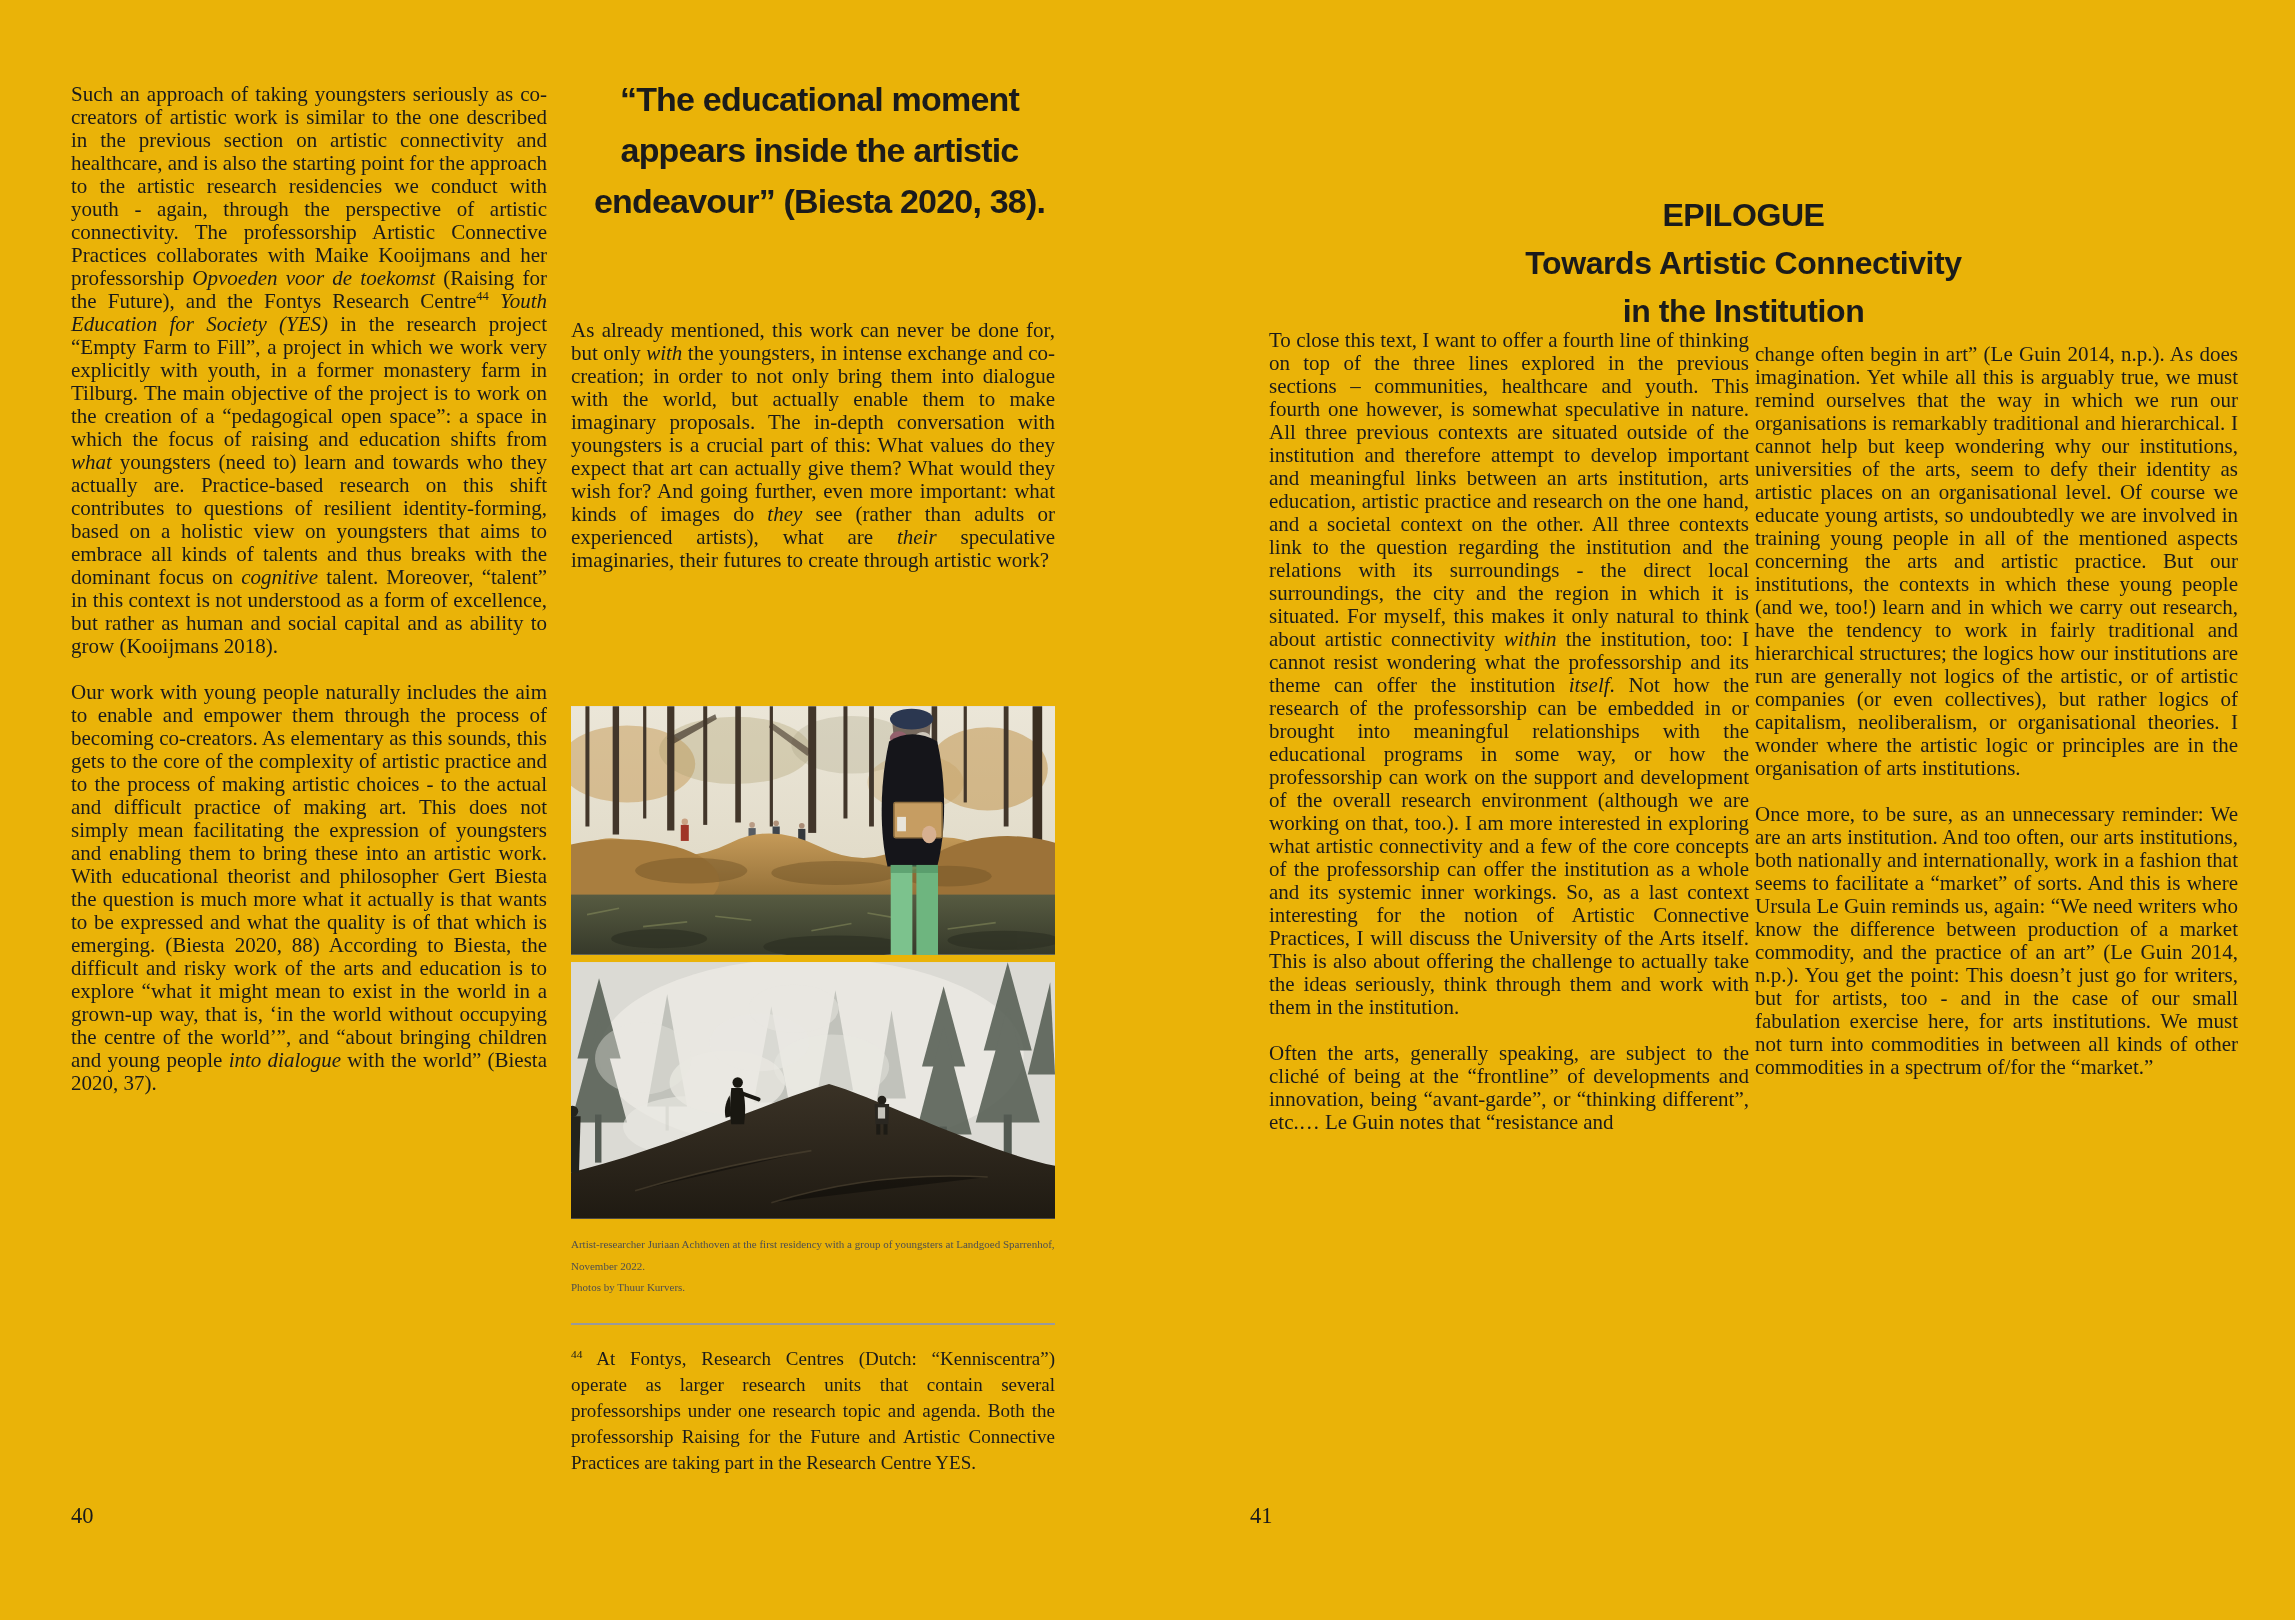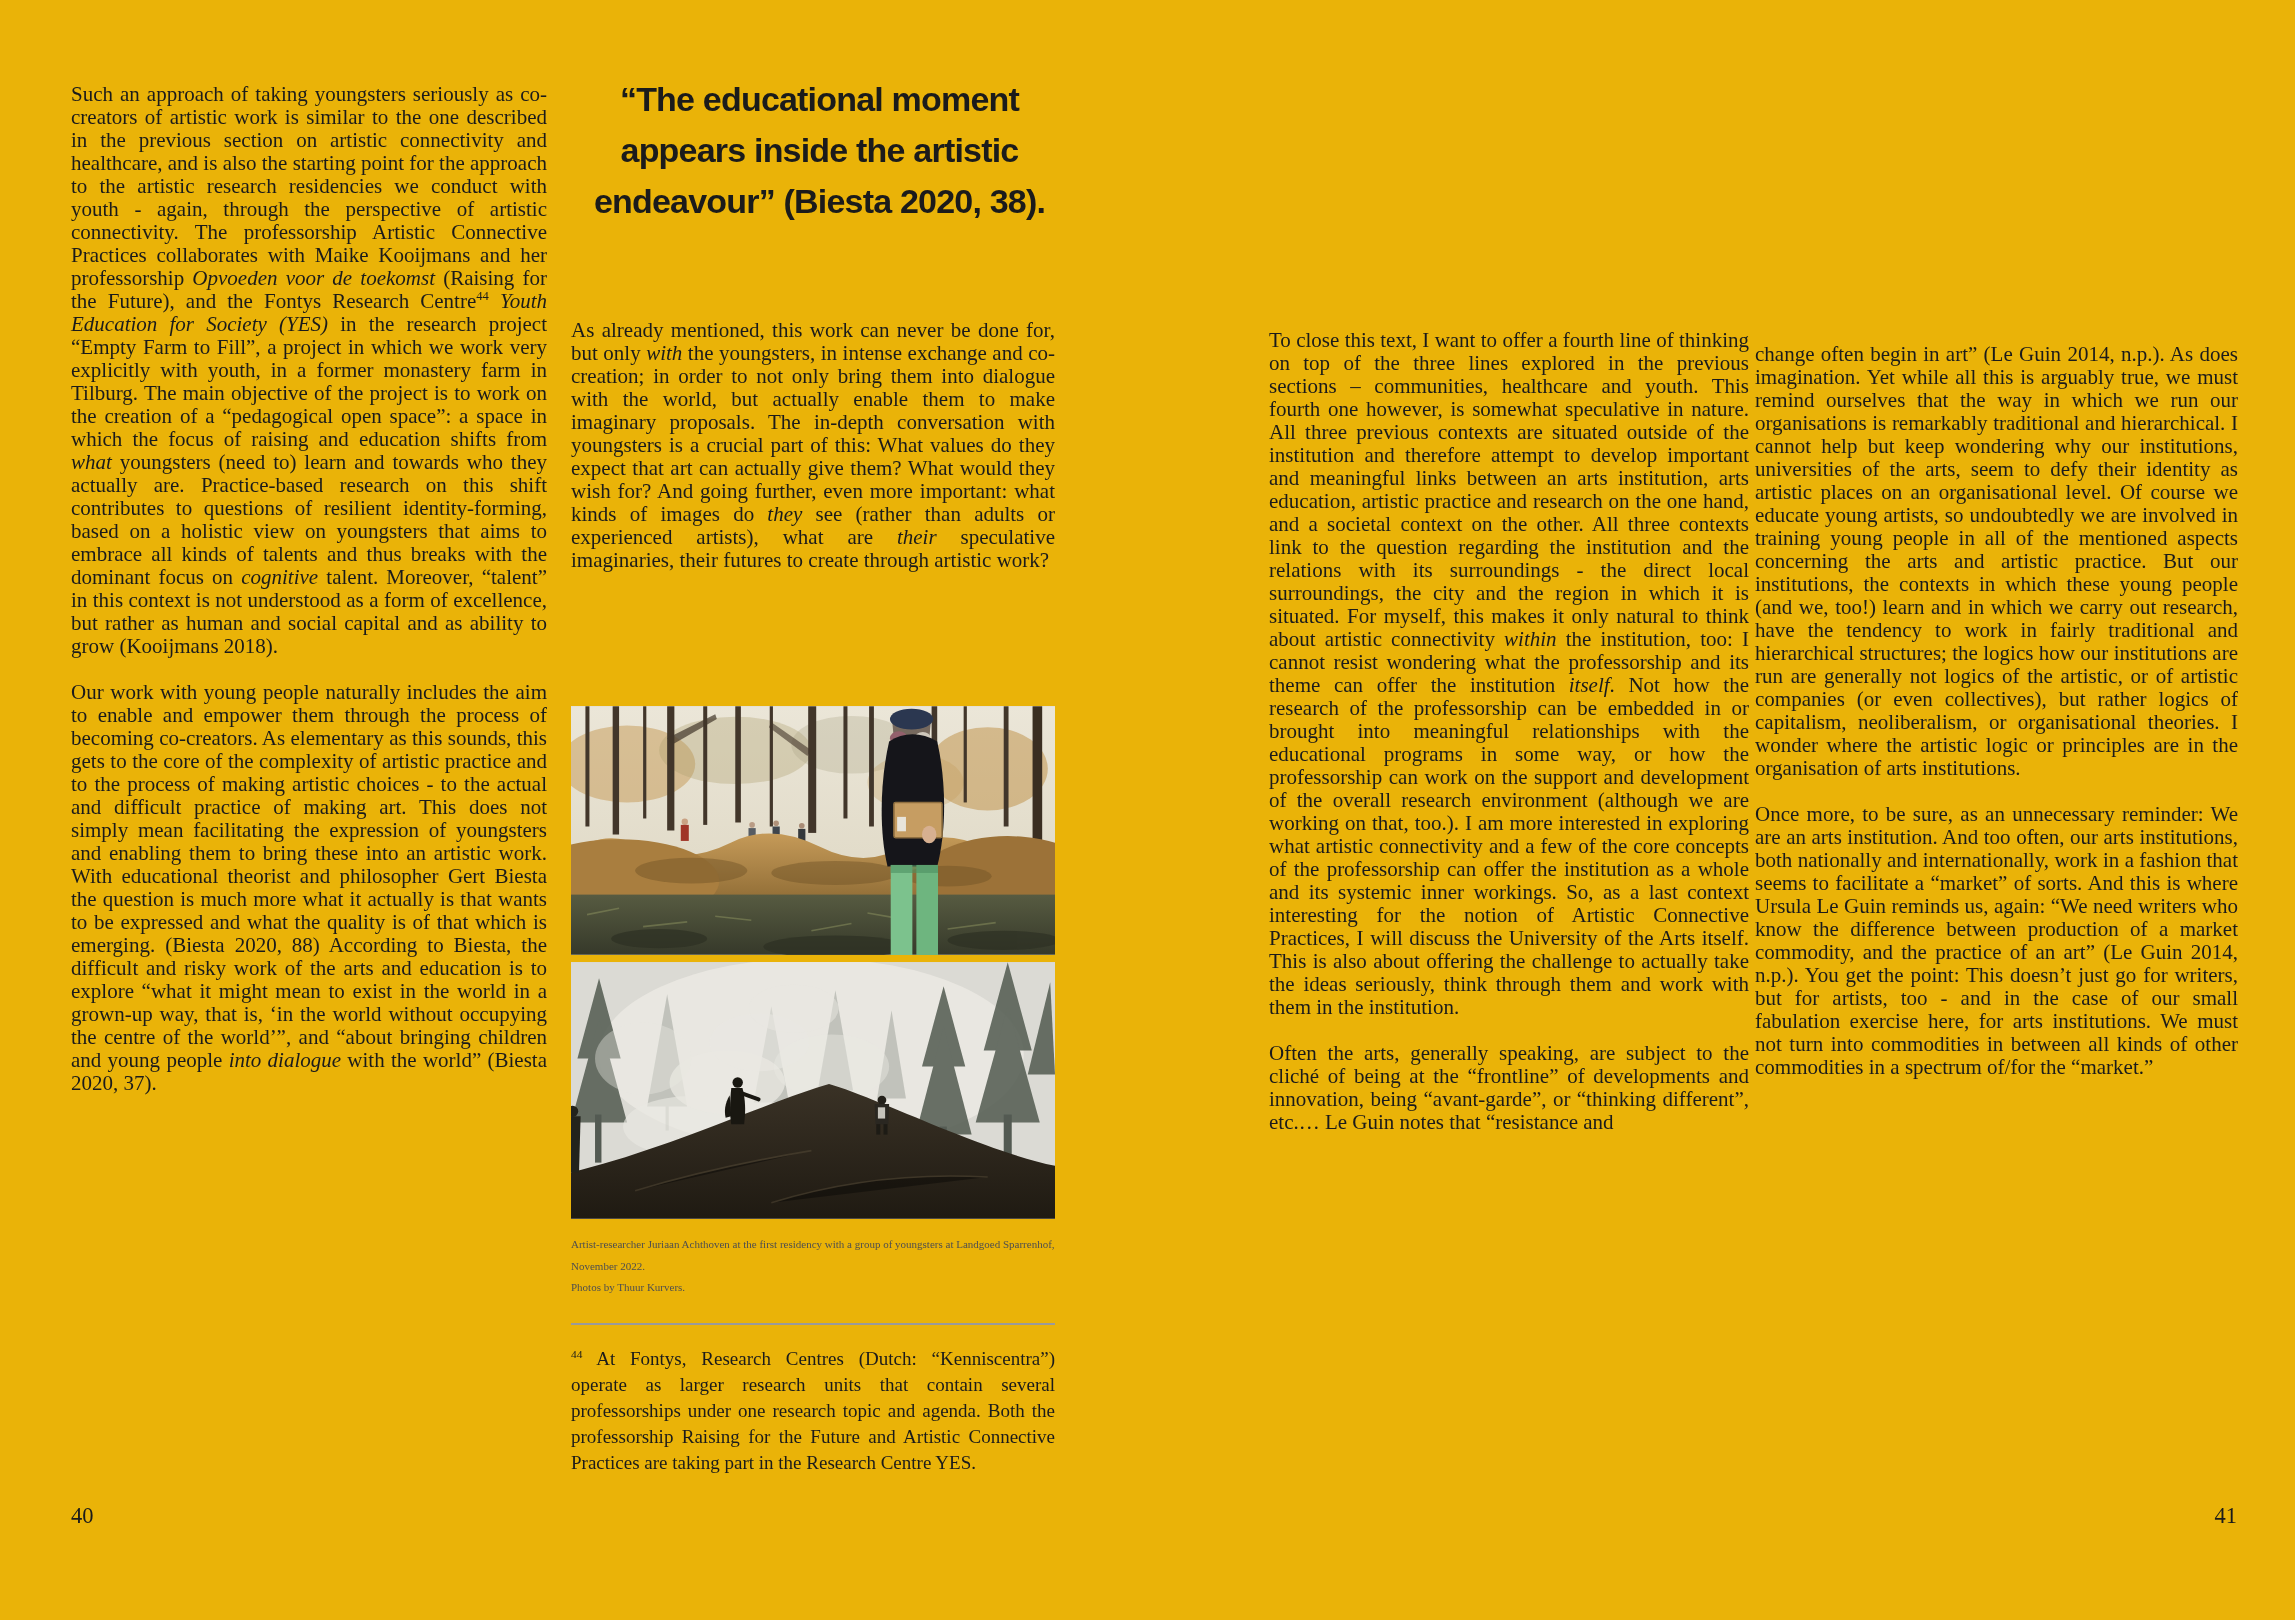--- a/index.html
+++ b/index.html
@@ -201,27 +201,32 @@
     <div>Artist-researcher Juriaan Achthoven at the first residency with a group of youngsters at Landgoed Sparrenhof, November 2022.</div>
     <div>Photos by Thuur Kurvers.</div>
   </div>
 
   <div class="abs fnrule" style="left:571px;top:1323px;width:484px;"></div>
 
   <div class="abs footnote" style="left:571px;top:1346px;width:484px;"><sup>44</sup> At Fontys, Research Centres (Dutch: “Kenniscentra”) operate as larger research units that contain several professorships under one research topic and agenda. Both the professorship Raising for the Future and Artistic Connective Practices are taking part in the Research Centre YES.</div>
 
   <div class="abs pagenum" style="left:71px;top:1505px;">40</div>
 
+  <header class="abs epiheading" style="left:1250px;top:191px;width:987px;">
+    <div>EPILOGUE</div>
+    <div>Towards Artistic Connectivity</div>
+    <div>in the Institution</div>
+  </header>
 
   <div class="abs bodytext" style="left:1250px;top:329px;width:480px;margin-left:19px;">
     <p>To close this text, I want to offer a fourth line of thinking on top of the three lines explored in the previous sections – communities, healthcare and youth. This fourth one however, is somewhat speculative in nature. All three previous contexts are situated outside of the institution and therefore attempt to develop important and meaningful links between an arts institution, arts education, artistic practice and research on the one hand, and a societal context on the other. All three contexts link to the question regarding the institution and the relations with its surroundings - the direct local surroundings, the city and the region in which it is situated. For myself, this makes it only natural to think about artistic connectivity <i>within</i> the institution, too: I cannot resist wondering what the professorship and its theme can offer the institution <i>itself</i>. Not how the research of the professorship can be embedded in or brought into meaningful relationships with the educational programs in some way, or how the professorship can work on the support and development of the overall research environment (although we are working on that, too.). I am more interested in exploring what artistic connectivity and a few of the core concepts of the professorship can offer the institution as a whole and its systemic inner workings. So, as a last context interesting for the notion of Artistic Connective Practices, I will discuss the University of the Arts itself. This is also about offering the challenge to actually take the ideas seriously, think through them and work with them in the institution.</p>
     <p>Often the arts, generally speaking, are subject to the cliché of being at the “frontline” of developments and innovation, being “avant-garde”, or “thinking different”, etc.… Le Guin notes that “resistance and</p>
   </div>
 
   <div class="abs bodytext" style="left:1755px;top:343px;width:483px;">
     <p>change often begin in art” (Le Guin 2014, n.p.). As does imagination. Yet while all this is arguably true, we must remind ourselves that the way in which we run our organisations is remarkably traditional and hierarchical. I cannot help but keep wondering why our institutions, universities of the arts, seem to defy their identity as artistic places on an organisational level. Of course we educate young artists, so undoubtedly we are involved in training young people in all of the mentioned aspects concerning the arts and artistic practice. But our institutions, the contexts in which these young people (and we, too!) learn and in which we carry out research, have the tendency to work in fairly traditional and hierarchical structures; the logics how our institutions are run are generally not logics of the artistic, or of artistic companies (or even collectives), but rather logics of capitalism, neoliberalism, or organisational theories. I wonder where the artistic logic or principles are in the organisation of arts institutions.</p>
     <p>Once more, to be sure, as an unnecessary reminder: We are an arts institution. And too often, our arts institutions, both nationally and internationally, work in a fashion that seems to facilitate a “market” of sorts. And this is where Ursula Le Guin reminds us, again: “We need writers who know the difference between production of a market commodity, and the practice of an art” (Le Guin 2014, n.p.). You get the point: This doesn’t just go for writers, but for artists, too - and in the case of our small fabulation exercise here, for arts institutions. We must not turn into commodities in between all kinds of other commodities in a spectrum of/for the “market.”</p>
   </div>
 
-  <div class="abs pagenum" style="left:1250px;top:1505px;width:987px;text-align:right;">41</div>
+  <div class="abs pagenum" style="left:1250px;top:1505px;width:987px;text-align:left;">41</div>
 
 </div>
 
 
 </body></html>

